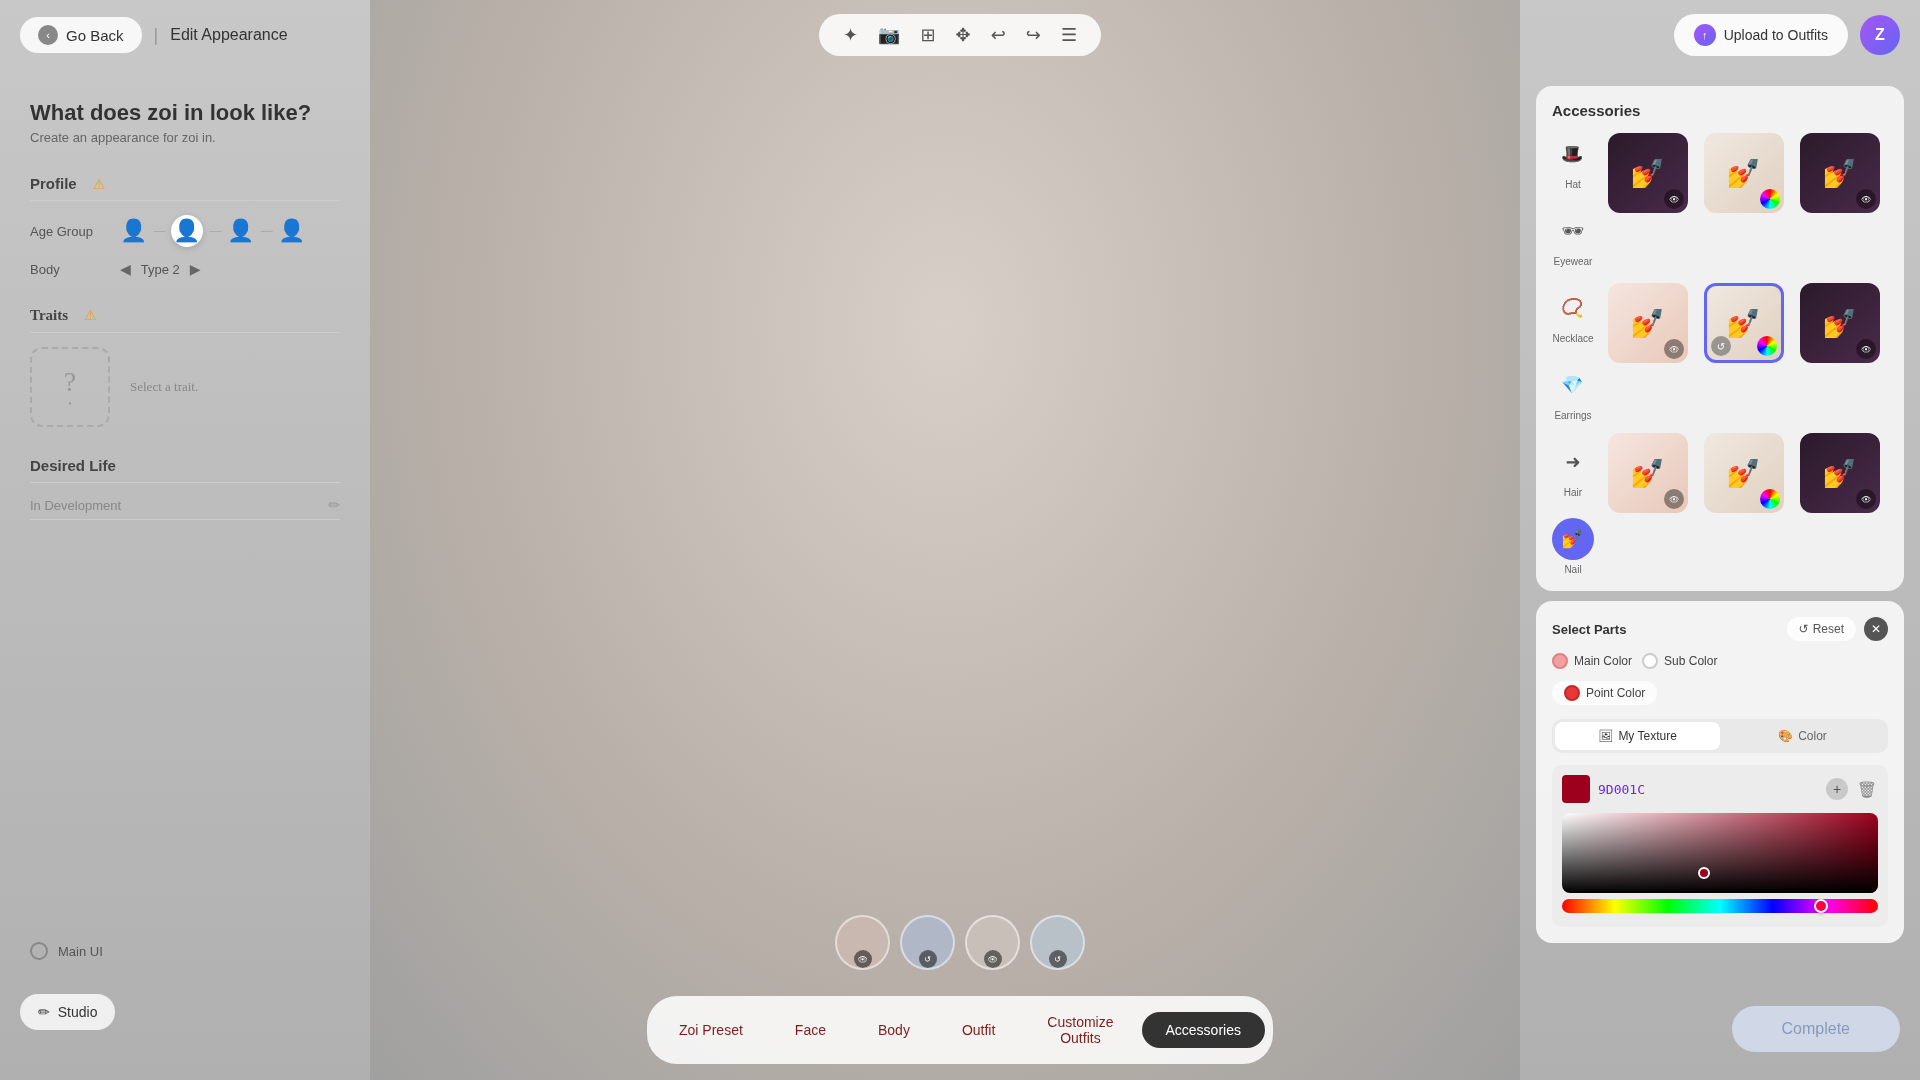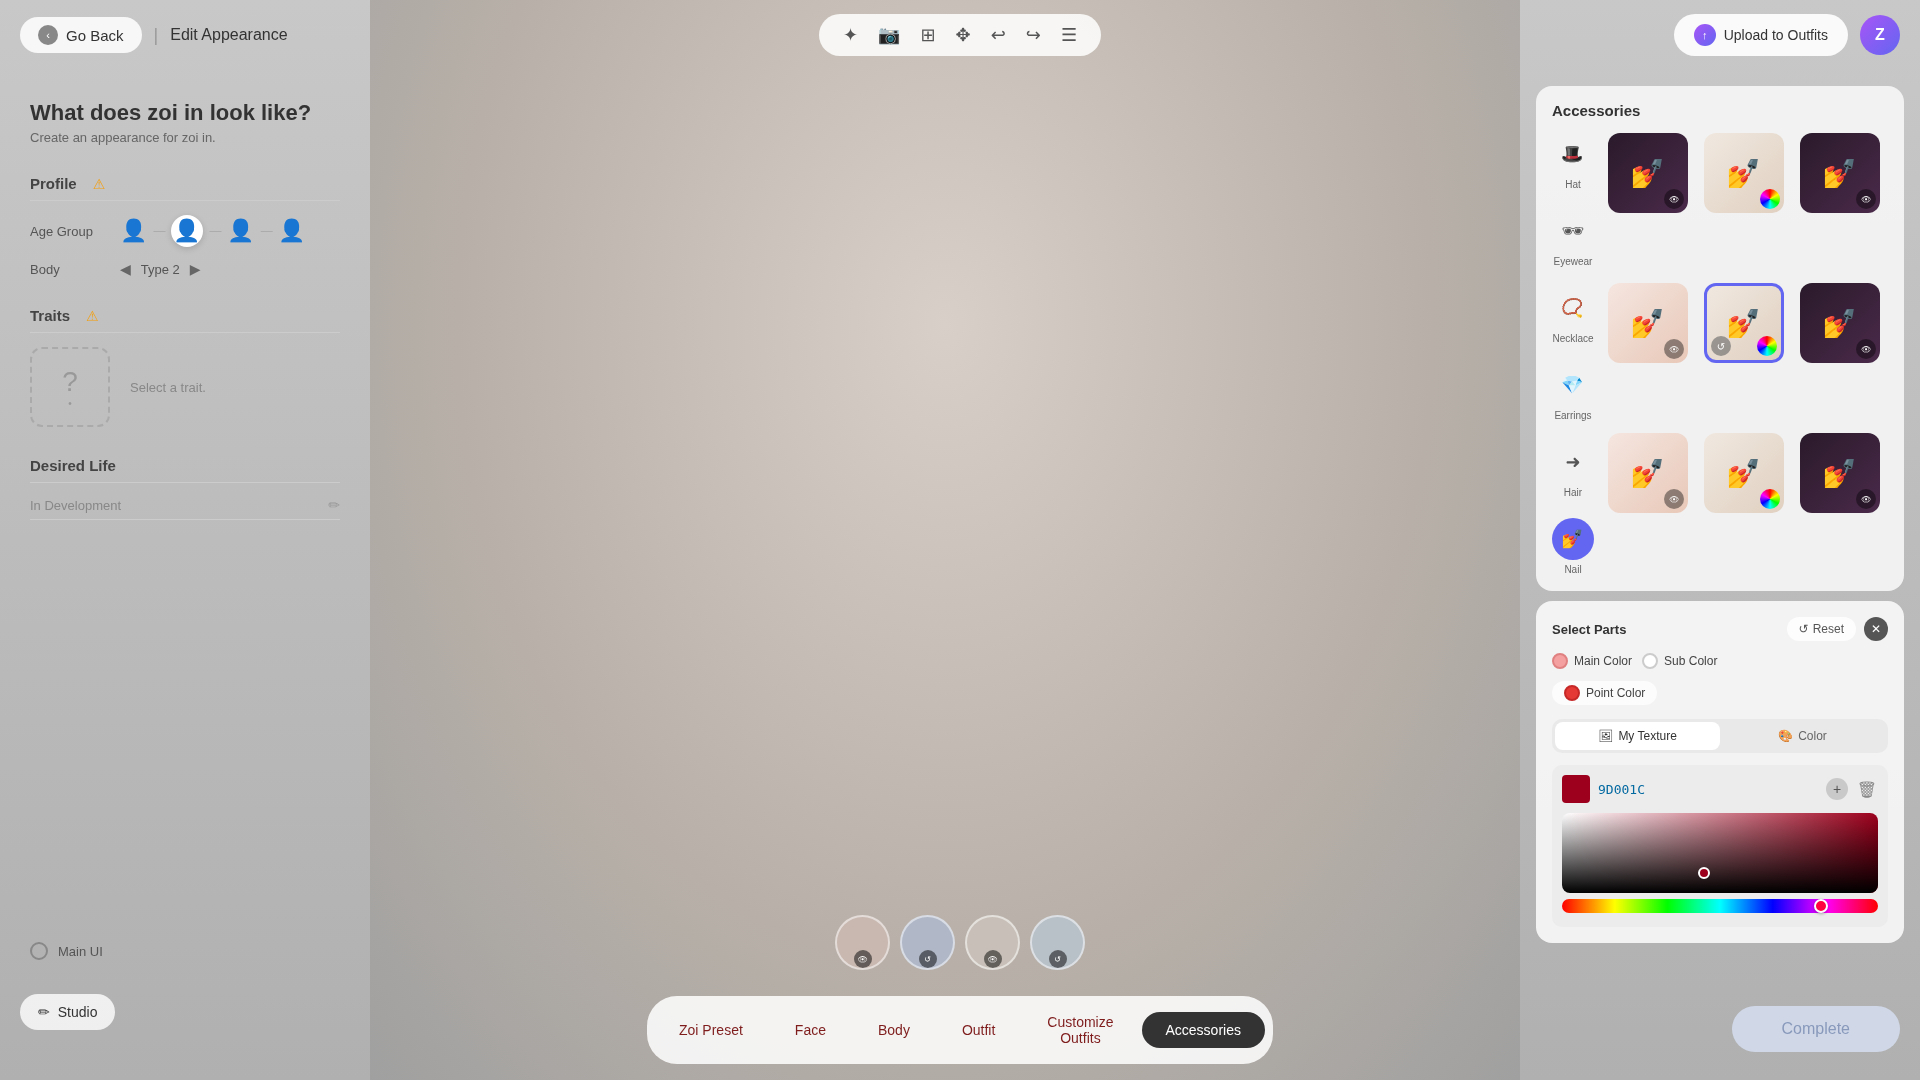--- a/index.html
+++ b/index.html
@@ -212,21 +212,21 @@
       cursor: pointer;
       font-size: 14px;
       color: #666;
     }
     .body-value {
       font-size: 13px;
       color: #555;
     }
 
     
-    .traits-section { margin-bottom: 30px; }
+    .traits-section { margin-bottom: 30px; font-family: Liberation Serif, serif; }
     .trait-box {
       width: 80px;
       height: 80px;
       border: 2px dashed #aaa;
       border-radius: 12px;
       display: flex;
       align-items: center;
       justify-content: center;
       flex-direction: column;
       cursor: pointer;
@@ -599,21 +599,21 @@
       width: 28px;
       height: 28px;
       border-radius: 4px;
       background: #9D001C;
     }
     .hex-input {
       flex: 1;
       border: none;
       background: transparent;
       font-size: 13px;
-      color: #0369a1;
+      color: #6d28d9;
       font-family: monospace;
     }
     .add-btn {
       width: 22px;
       height: 22px;
       border-radius: 50%;
       background: rgba(150,150,150,0.4);
       border: none;
       cursor: pointer;
       font-size: 14px;

